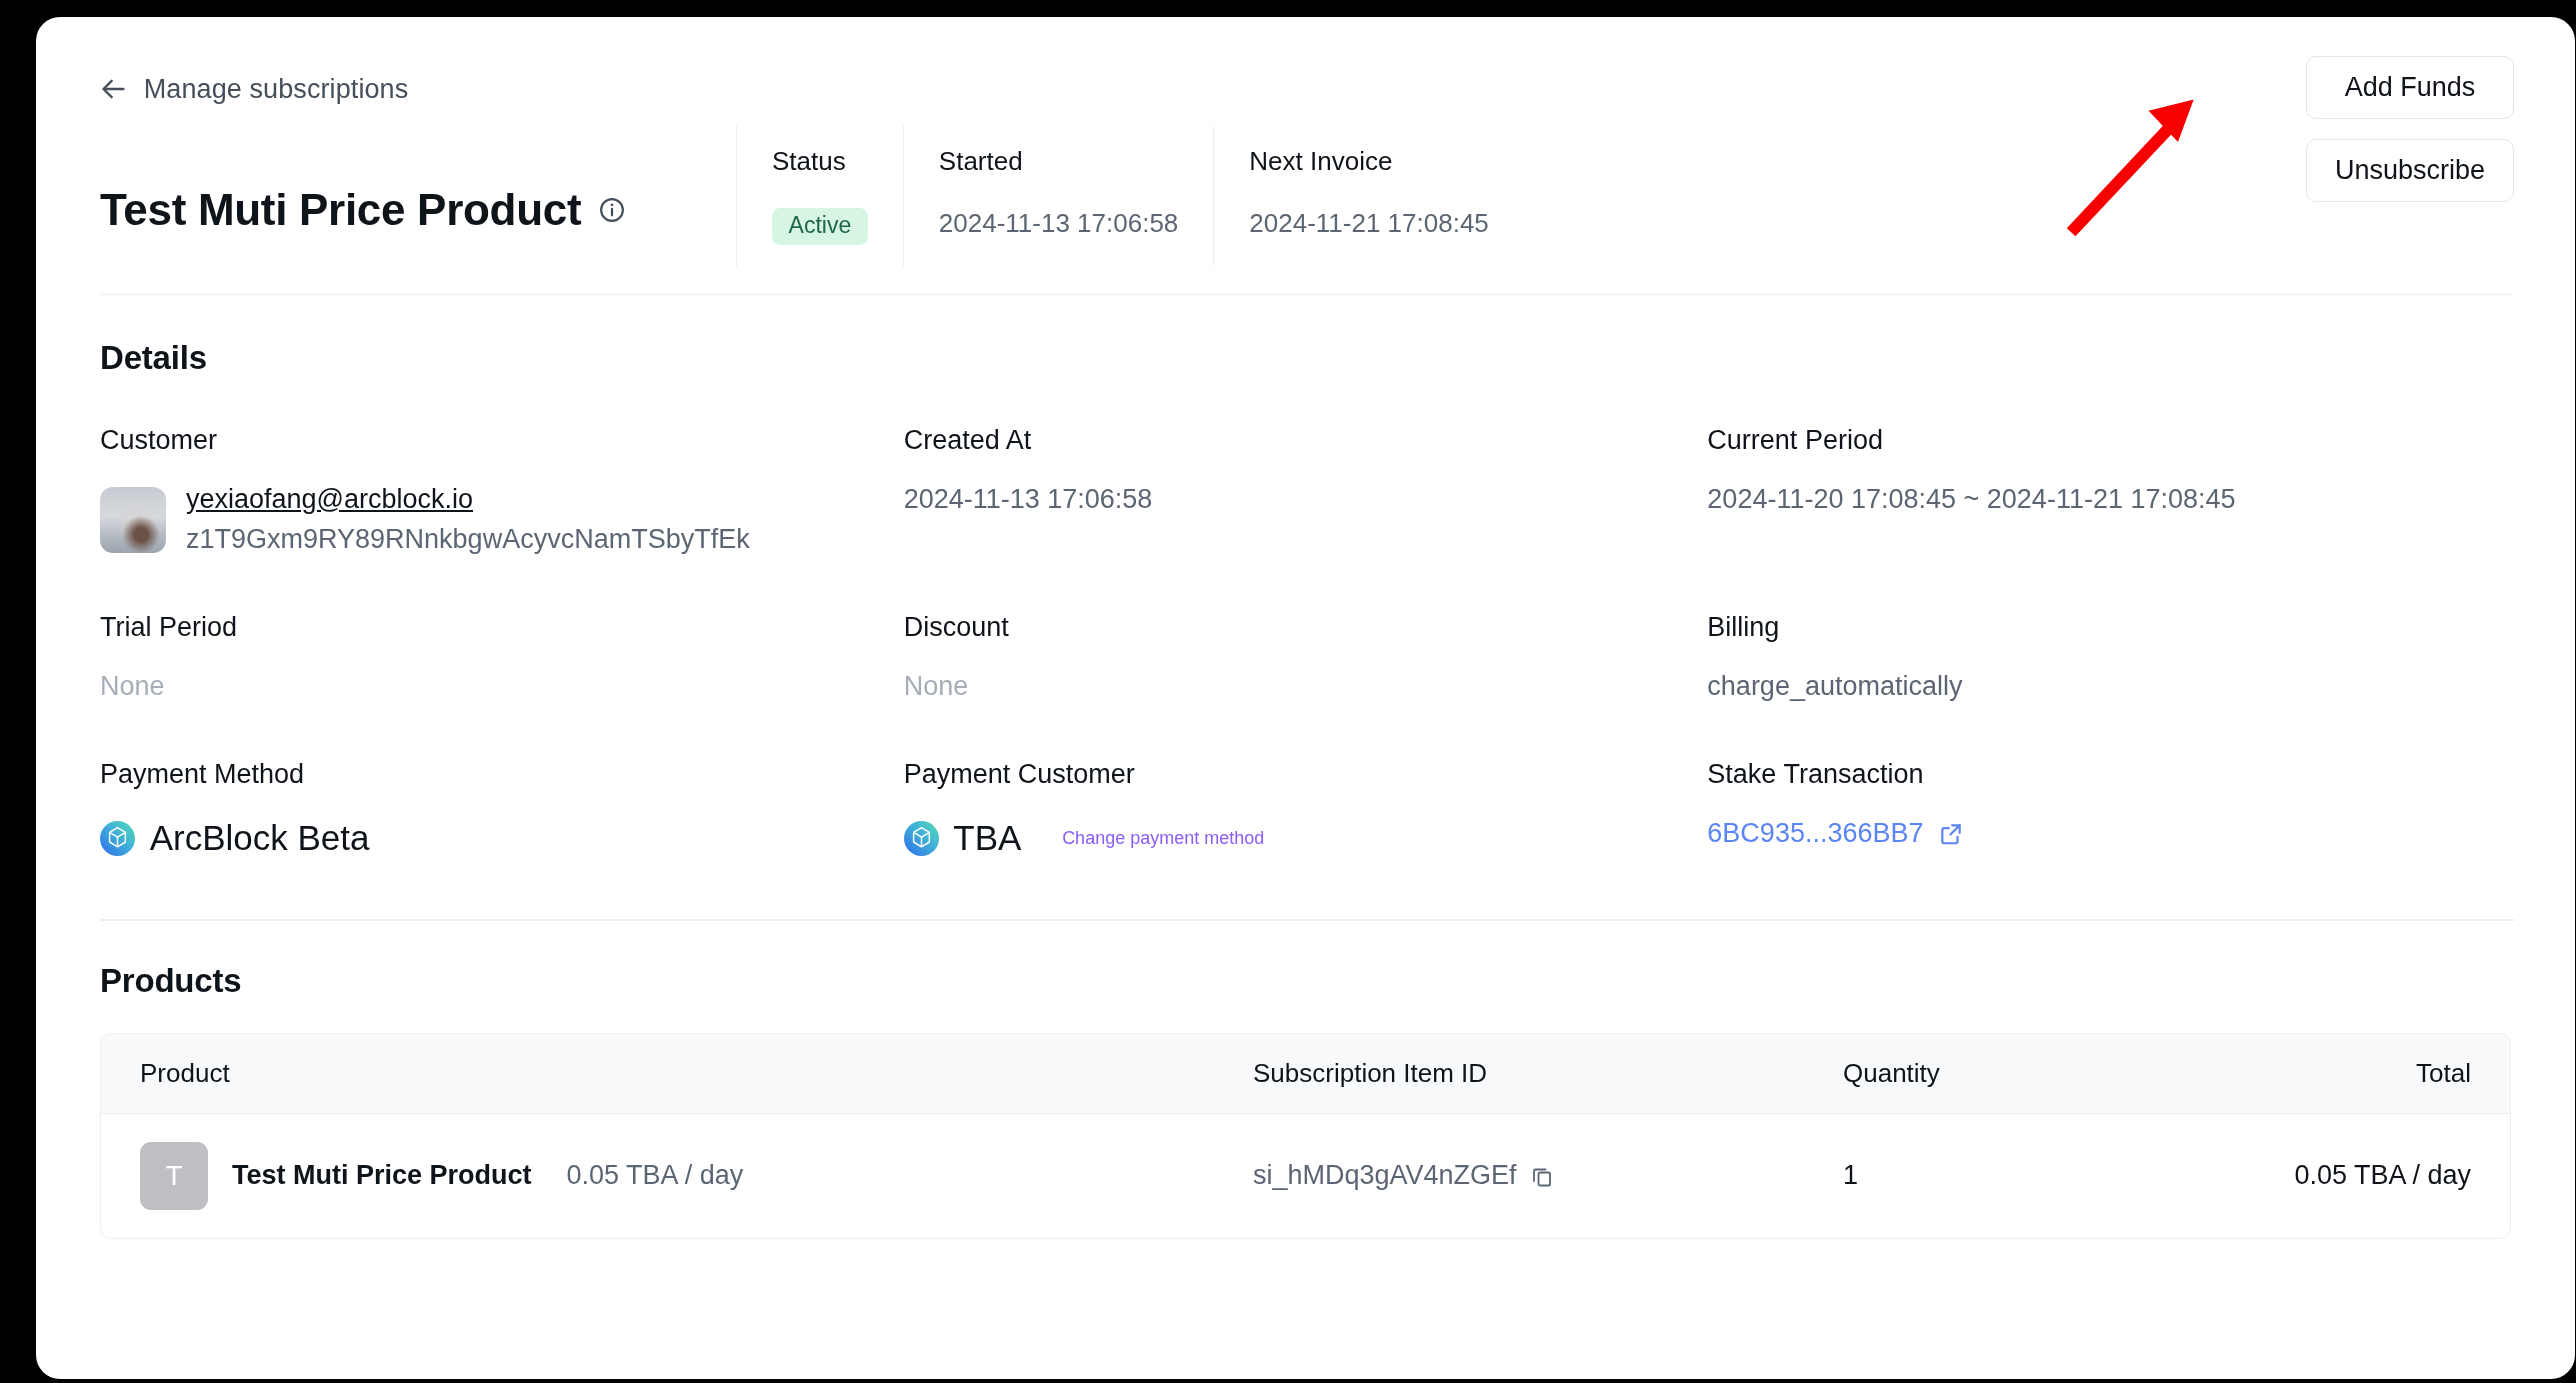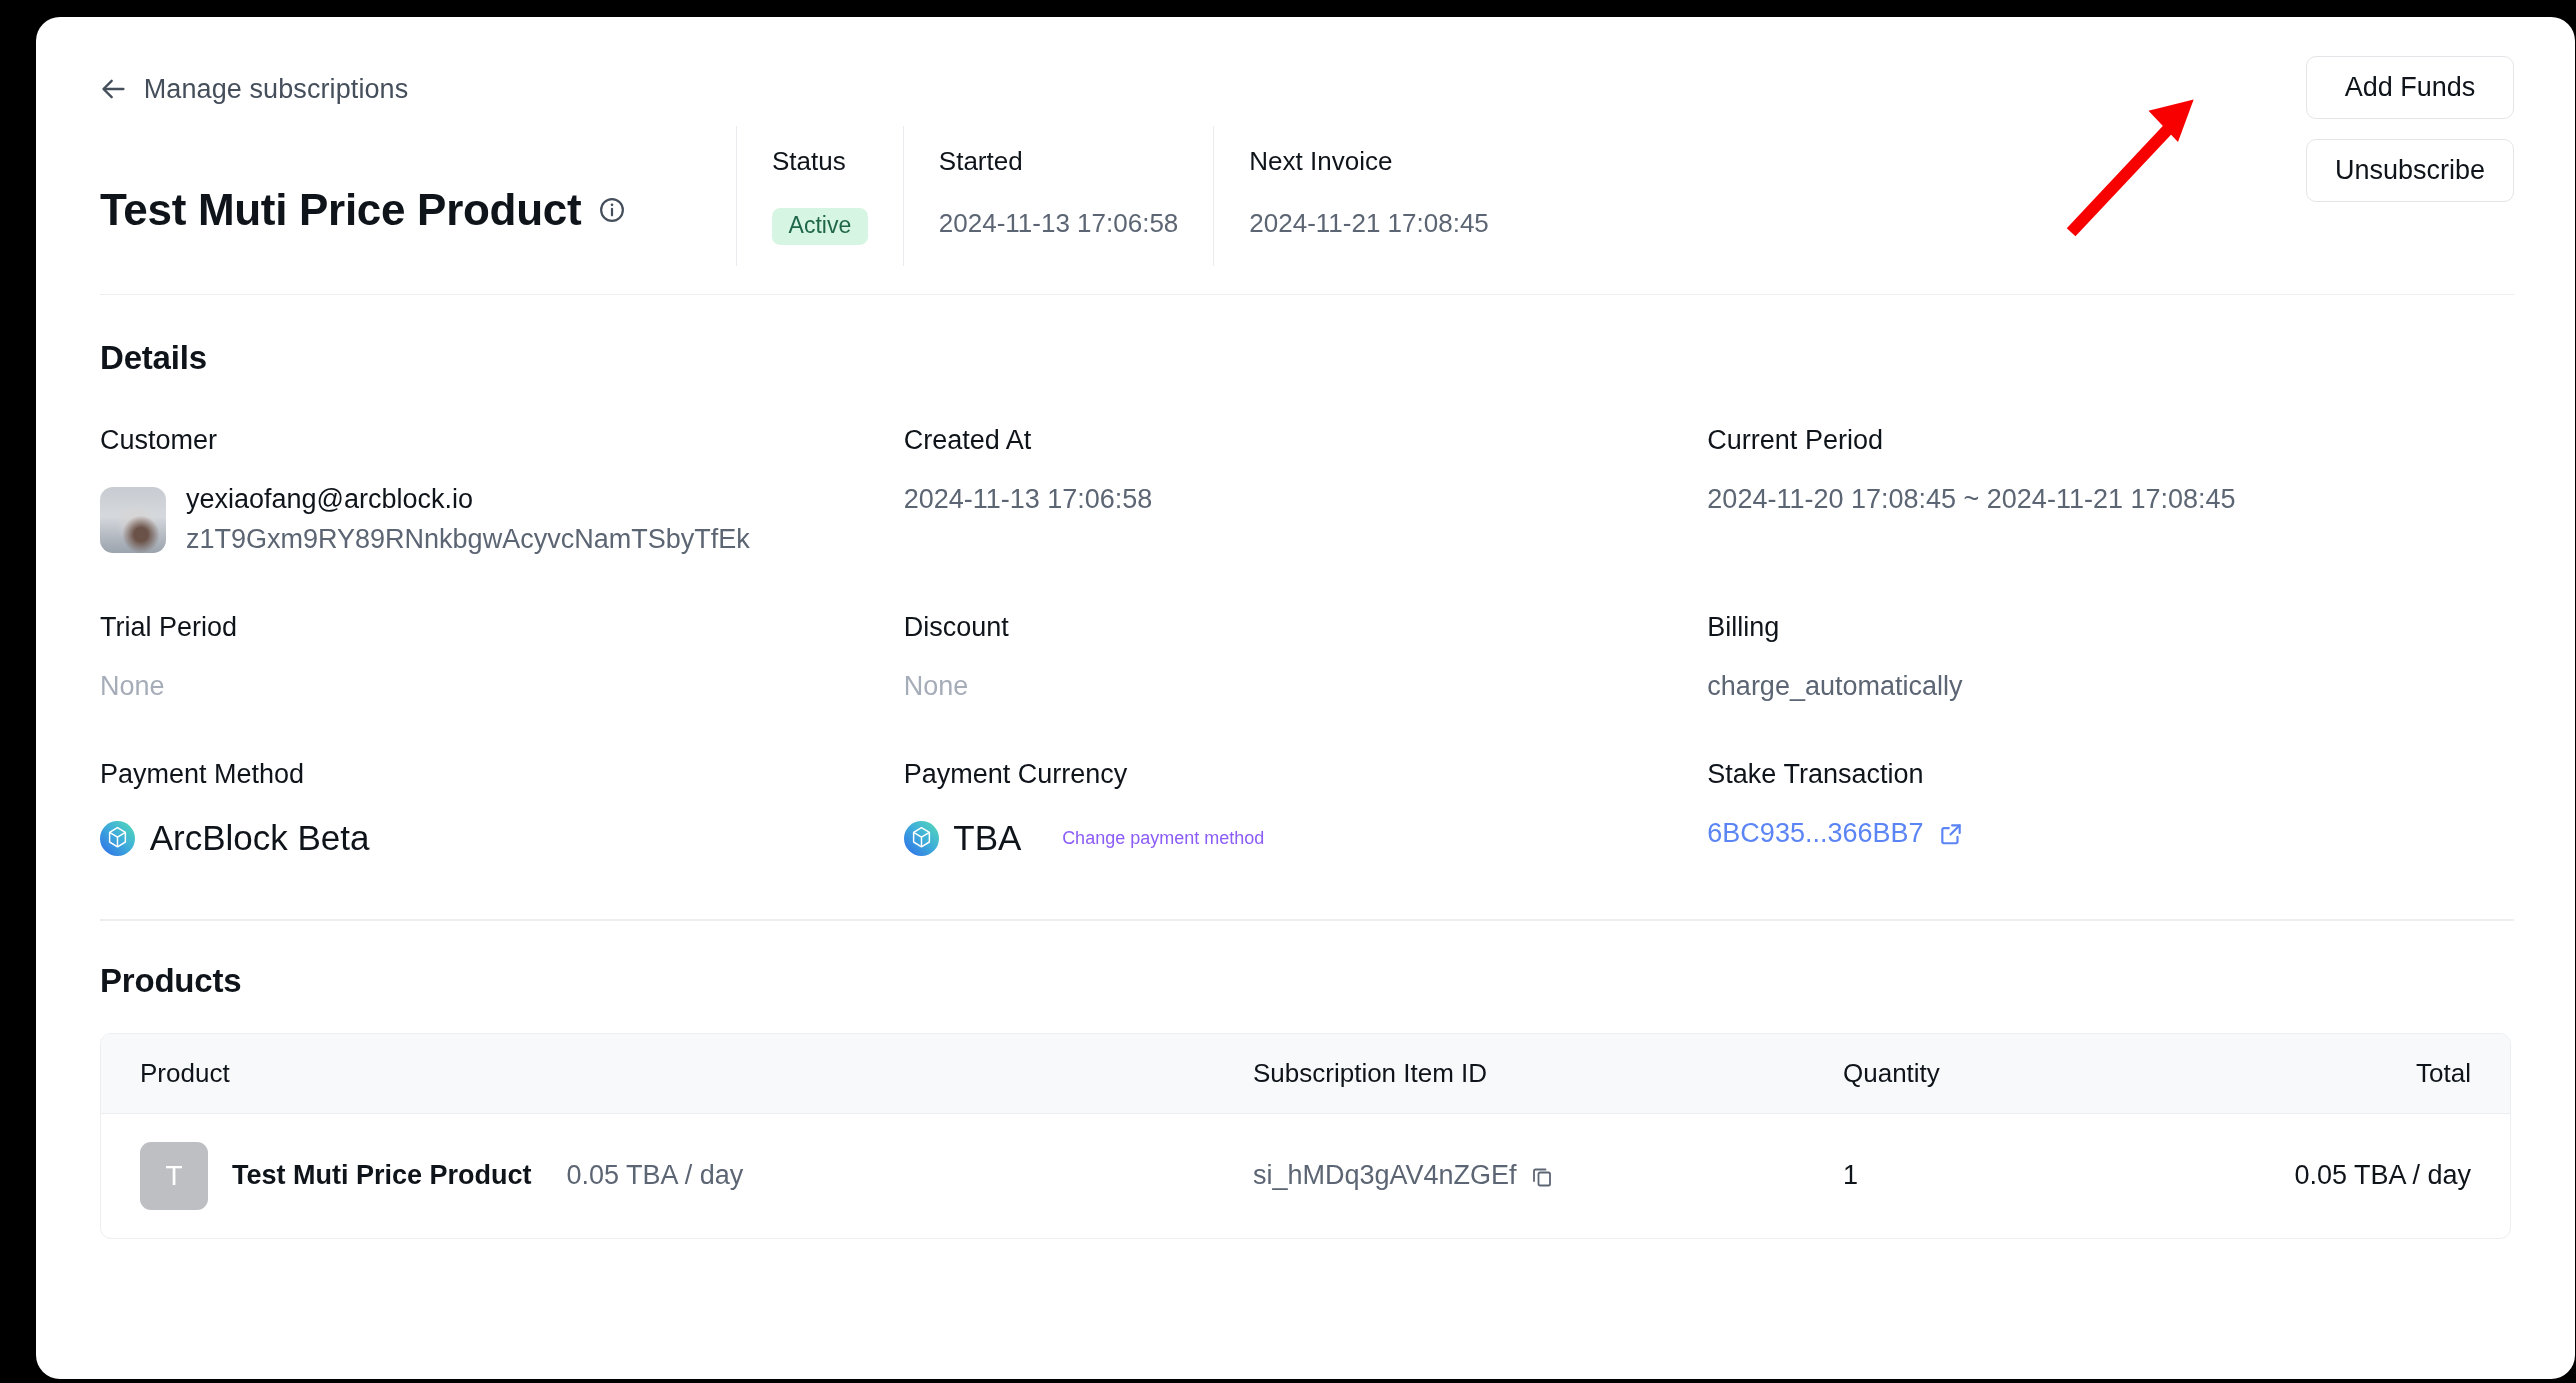--- a/index.html
+++ b/index.html
@@ -169,21 +169,21 @@
   .avatar {
     width: 66px; height: 66px;
     border-radius: 13px;
     flex: none;
     background:
       radial-gradient(circle at 62% 72%, #6b5248 0%, #6b5248 11%, rgba(107,82,72,0) 30%),
       radial-gradient(circle at 55% 55%, #d8d4d2 0%, rgba(216,212,210,0) 40%),
       linear-gradient(180deg, #c8ccd2 0%, #d5d8dc 45%, #b9bec6 70%, #9ba3ac 100%);
   }
   .customer-text { display: flex; flex-direction: column; gap: 9.2px; }
-  .customer-email { font-size: 27px; color: #0f141a; }
+  .customer-email { font-size: 27px; color: #0f141a; text-decoration: underline; }
   .customer-did { font-size: 27px; color: #5c6573; }
 
   .pay-line { display:flex; align-items:center; gap: 14.7px; }
   .abt-icon { width: 35px; height: 35px; flex:none; display:block; }
   .pay-text { font-size: 35px; color: #0f141a; }
   .link {
     font-size: 18px;
     color: #8b5cf6;
     cursor: pointer;
     margin-left: 26px;
@@ -363,21 +363,21 @@
                 <polyline points="11,13 20,18.5 29,13"></polyline>
                 <line x1="20" y1="18.5" x2="20" y2="29.5"></line>
               </g>
             </svg>
           </span>
           <span class="pay-text">ArcBlock Beta</span>
         </div>
       </div>
 
       <div class="cell c2">
-        <div class="field-label">Payment Currency</div>
+        <div class="field-label">Payment Customer</div>
         <div class="pay-line">
           <span>
             <svg class="abt-icon" viewBox="0 0 40 40">
               <circle cx="20" cy="20" r="20" fill="url(#abtg)"></circle>
               <g fill="none" stroke="#ffffff" stroke-width="1.7" stroke-linejoin="round">
                 <polygon points="20,7.5 29,13 29,24 20,29.5 11,24 11,13"></polygon>
                 <polyline points="11,13 20,18.5 29,13"></polyline>
                 <line x1="20" y1="18.5" x2="20" y2="29.5"></line>
               </g>
             </svg>

